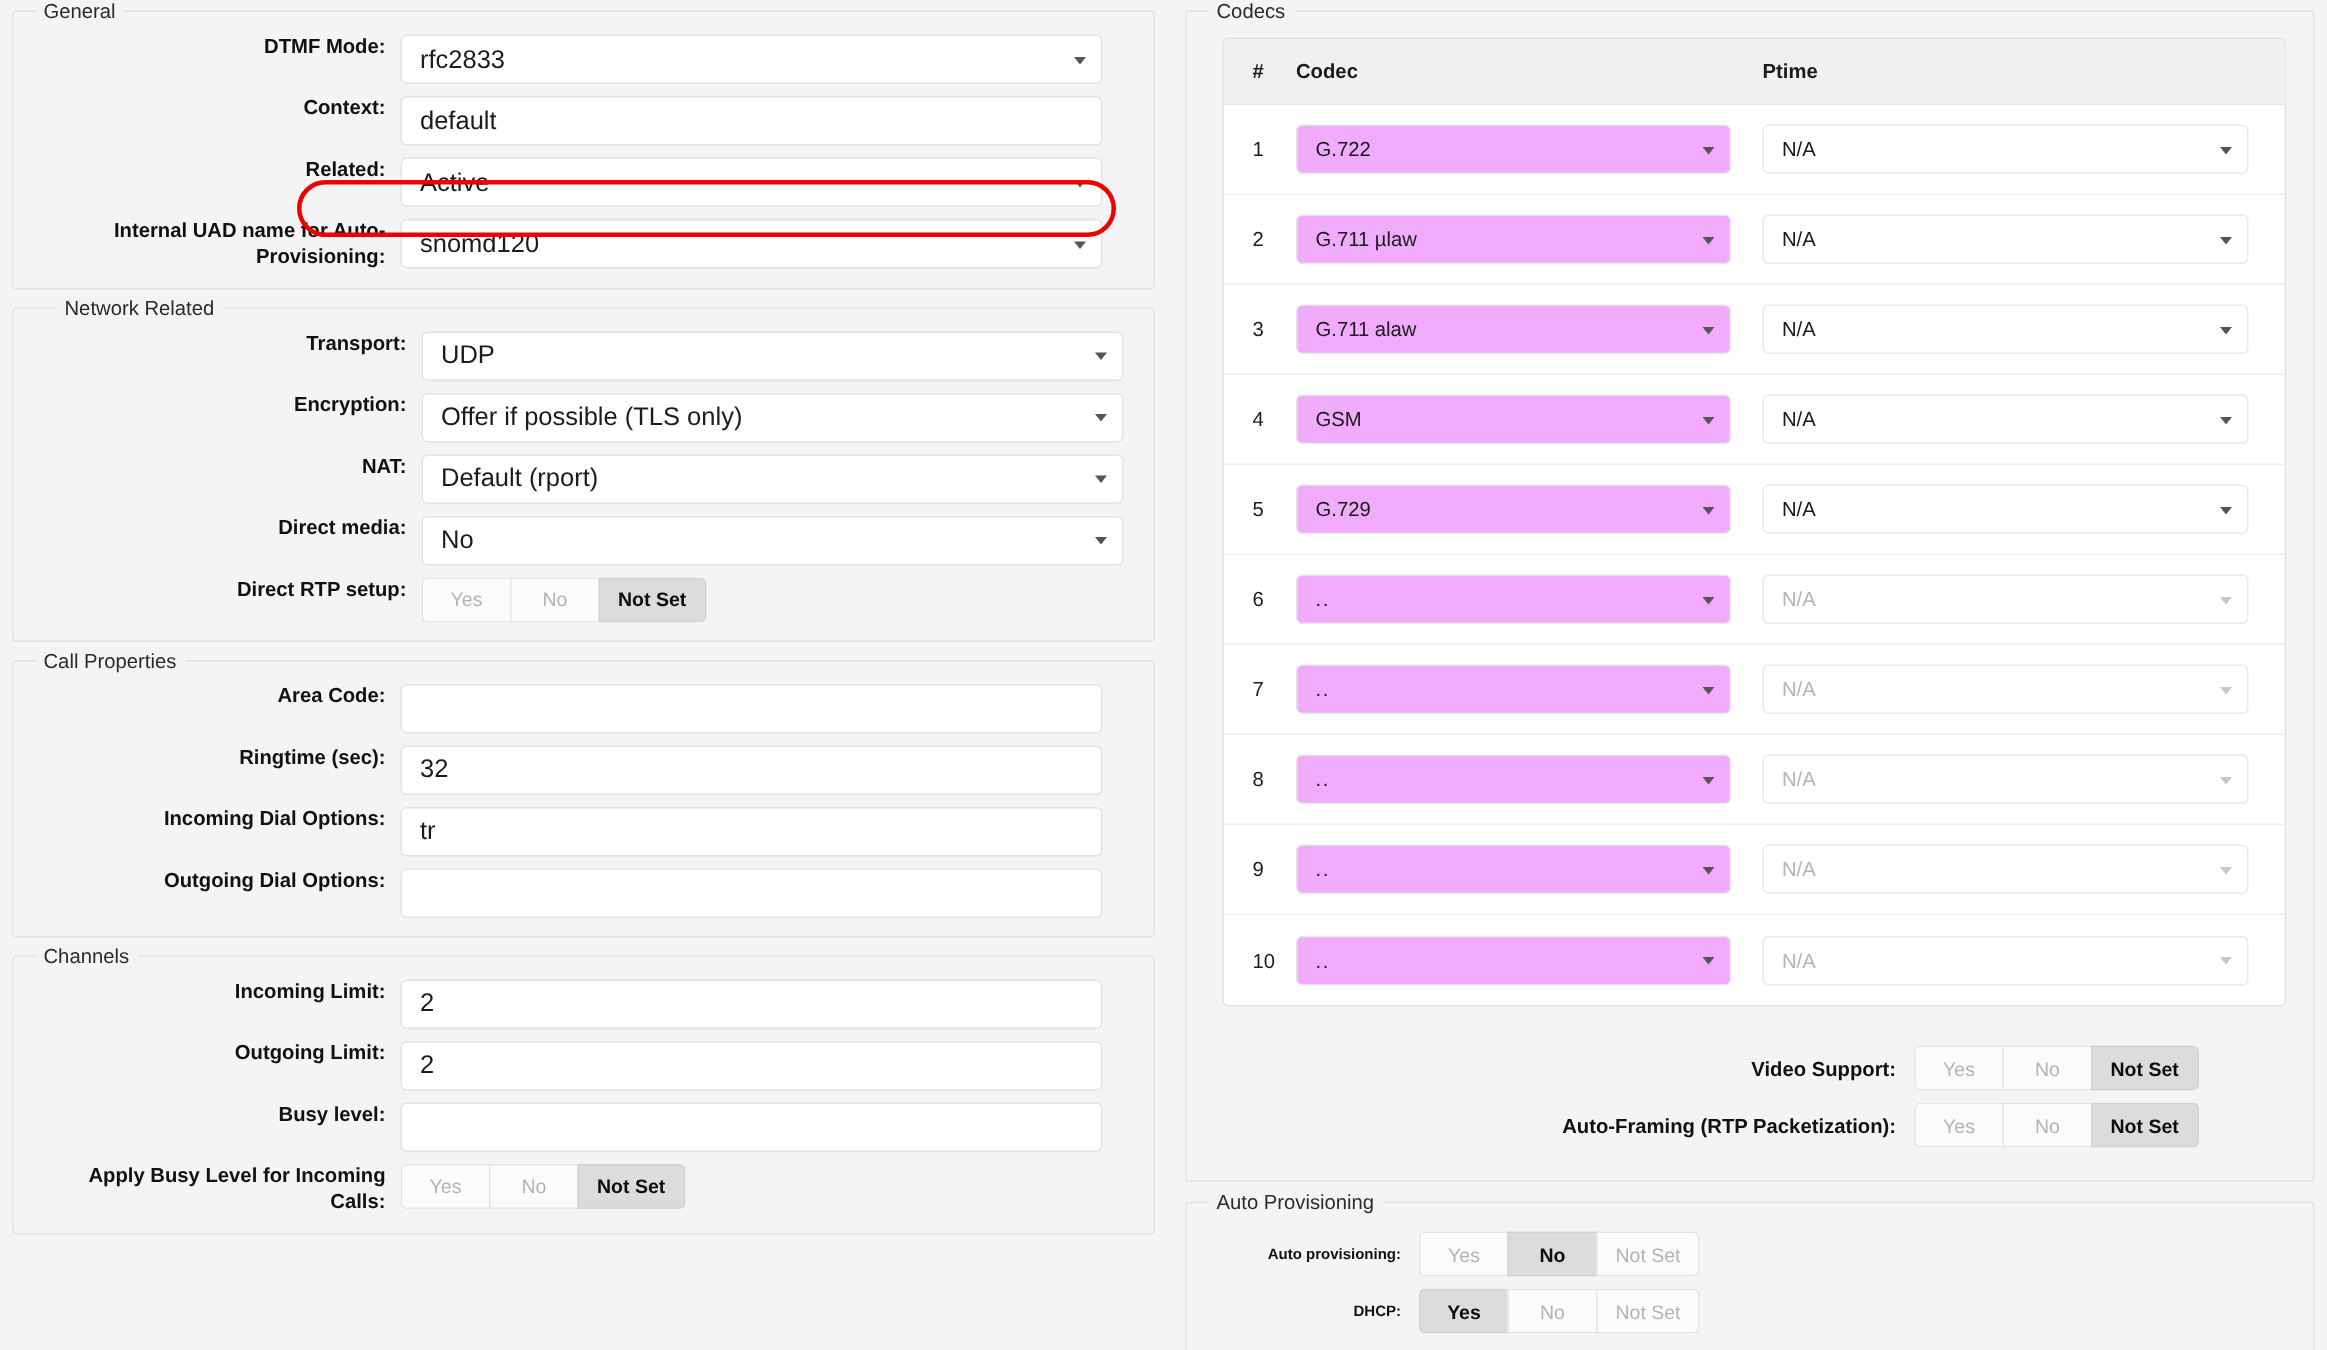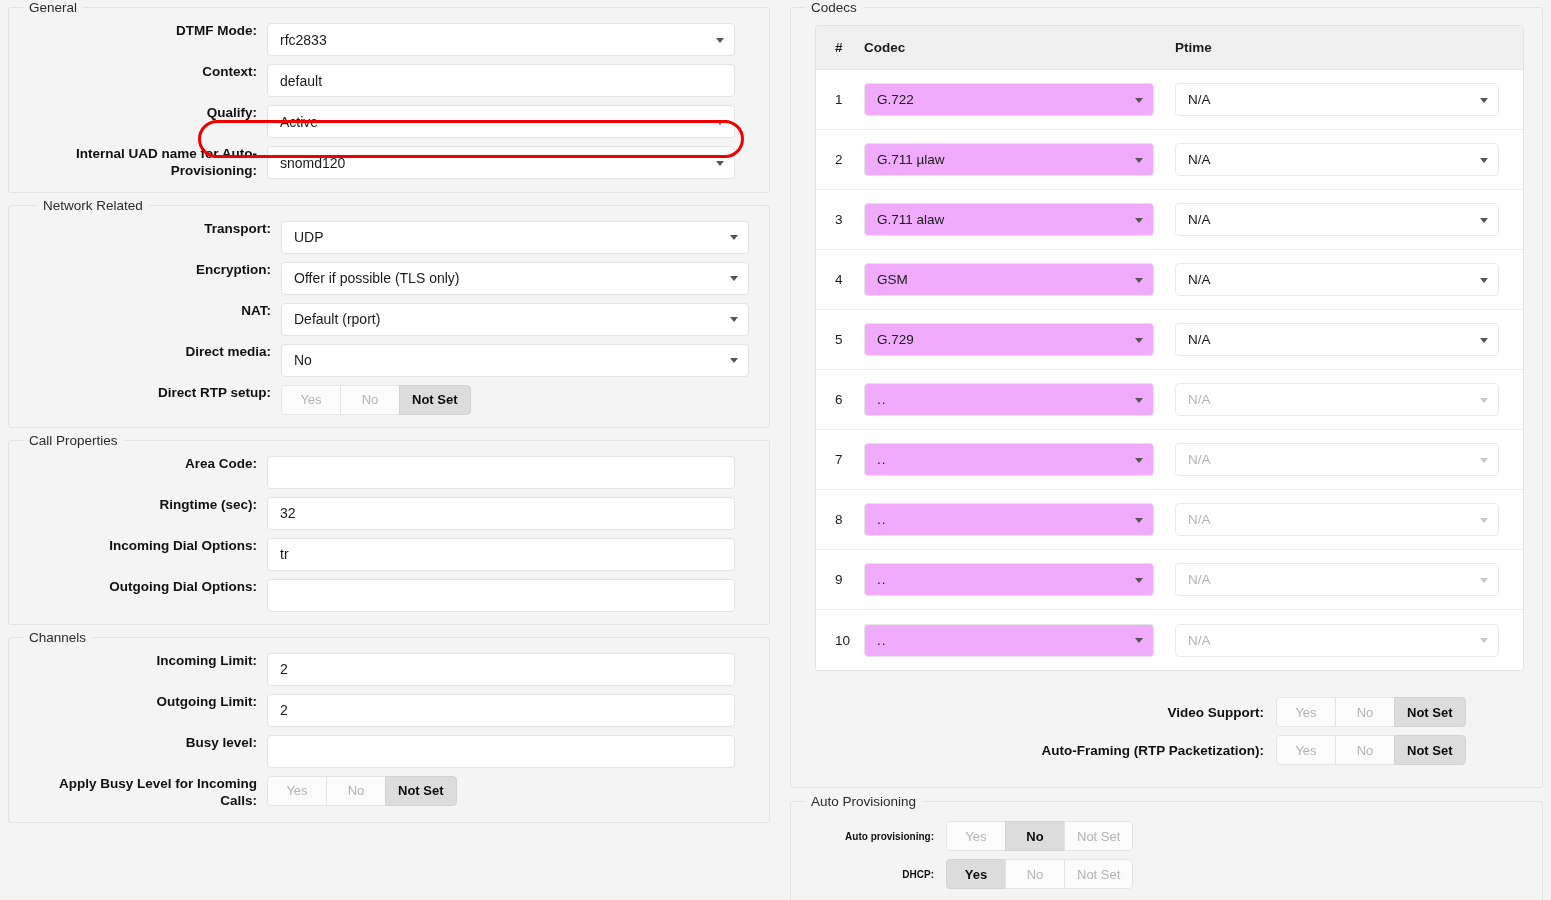--- a/index.html
+++ b/index.html
@@ -54,21 +54,21 @@
   
   .field {
     width: 468px;
     height: 33px;
     background: #ffffff;
     border: 1px solid #e3e3e3;
     border-radius: 4px;
     display: flex;
     align-items: center;
     padding: 0 12px;
-    font-size: 14px;
+    font-size: 17px;
     color: #1b1b1b;
     position: relative;
   }
   .field .val { white-space: nowrap; overflow: hidden; }
   .caret {
     position: absolute;
     right: 10px; top: 50%;
     margin-top: -2px;
     width: 0; height: 0;
     border-left: 4.5px solid transparent;
@@ -201,21 +201,21 @@
           </div>
           <div class="row">
             <div class="lbl">Context:</div>
             <div class="ctl">
               <div class="field">
                 <span class="val">default</span>
               </div>
             </div>
           </div>
           <div class="row">
-            <div class="lbl">Qualify:</div>
+            <div class="lbl">Related:</div>
             <div class="ctl">
               <div class="field">
                 <span class="val">Active</span>
                 <span class="caret"></span>
               </div>
             </div>
           </div>
           <div class="row">
             <div class="lbl">Internal UAD name for Auto-Provisioning:</div>
             <div class="ctl">

